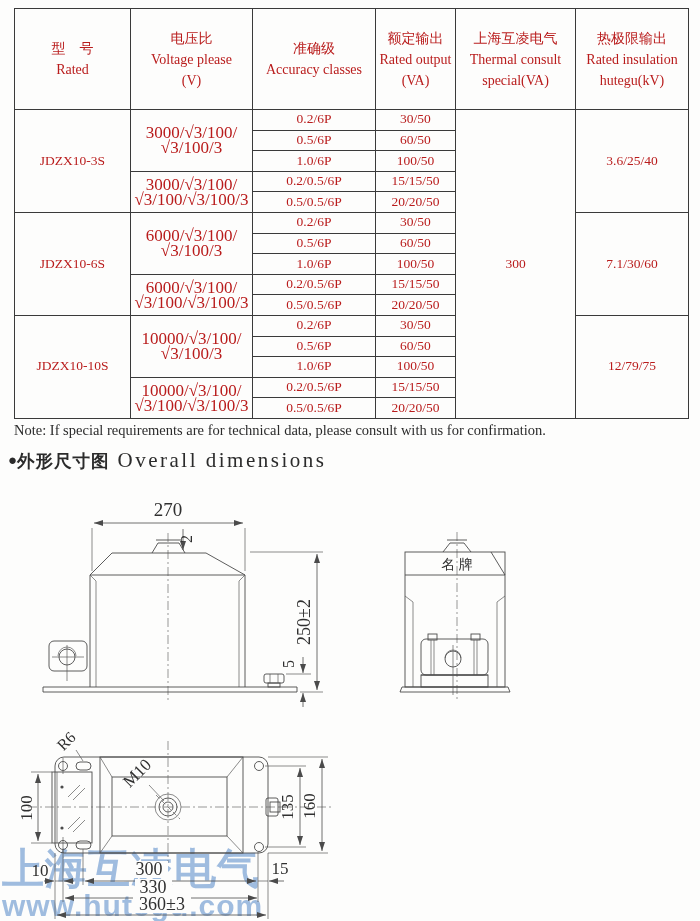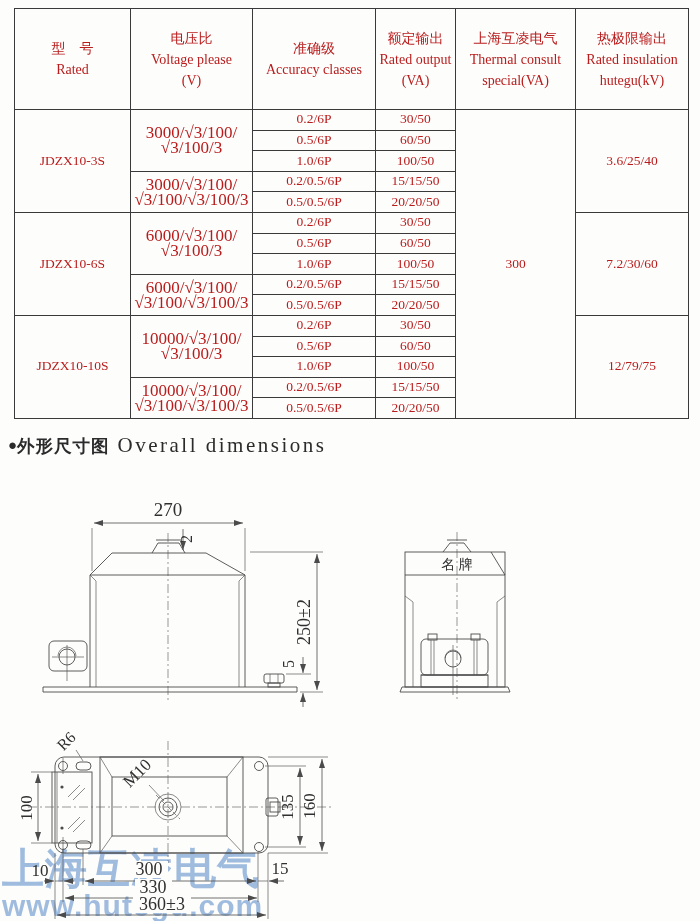--- a/index.html
+++ b/index.html
@@ -16,21 +16,21 @@
   }
   table.spec td{
     border:1px solid #3a3a3a;text-align:center;vertical-align:middle;
     padding:0 1px;line-height:1.25;
   }
   table.spec tr.hdr td{height:100px;font-size:14px;line-height:1.5;}
   table.spec tbody tr{height:20.6px;}
   .ratio div{font-size:17px;line-height:15px;}
   
   .notes{position:absolute;left:14px;top:420px;font-size:14.5px;line-height:21px;}
-  .sec-title{position:absolute;left:8px;top:433px;white-space:nowrap;}
+  .sec-title{position:absolute;left:8px;top:448px;white-space:nowrap;}
   .sec-title .bullet{font-size:15px;vertical-align:2px;}
   .sec-title .cn{font-size:17.5px;font-weight:bold;letter-spacing:1px;}
   .sec-title .en{font-size:21px;letter-spacing:2.5px;margin-left:8px;}
   
   .watermark{position:absolute;left:2px;top:848px;z-index:1;color:rgba(146,179,219,0.88);
     font-family:"Liberation Sans","DejaVu Sans",sans-serif;font-weight:bold;line-height:1;}
   .watermark .w1{font-size:42px;letter-spacing:1px;}
   .watermark .w2{font-size:30px;margin-top:1px;letter-spacing:1px;}
   
   svg.drawing{position:absolute;left:0;top:495px;z-index:2;}
@@ -118,21 +118,21 @@
   </tr>
 
   <tr>
     <td rowspan="5">JDZX10-6S</td>
     <td rowspan="3" class="ratio">
       <div>6000/√3/100/</div>
       <div>√3/100/3</div>
     </td>
     <td>0.2/6P</td>
     <td>30/50</td>
-    <td rowspan="5">7.2/30/60</td>
+    <td rowspan="5">7.1/30/60</td>
   </tr>
   <tr>
     <td>0.5/6P</td>
     <td>60/50</td>
   </tr>
   <tr>
     <td>1.0/6P</td>
     <td>100/50</td>
   </tr>
   <tr>
@@ -175,20 +175,21 @@
     <td>15/15/50</td>
   </tr>
   <tr>
     <td>0.5/0.5/6P</td>
     <td>20/20/50</td>
   </tr>
   </tbody>
 </table>
 
 <div class="notes">
+  <div>Note: If special requirements are for technical data, please consult with us for confirmation.</div>
 </div>
 
 <div class="sec-title">
   <span class="bullet">●</span><span class="cn">外形尺寸图</span><span class="en">Overall dimensions</span>
 </div>
 
 <div class="watermark">
   <div class="w1">上海互凌电气</div>
   <div class="w2">www.hutegu.com</div>
 </div>

